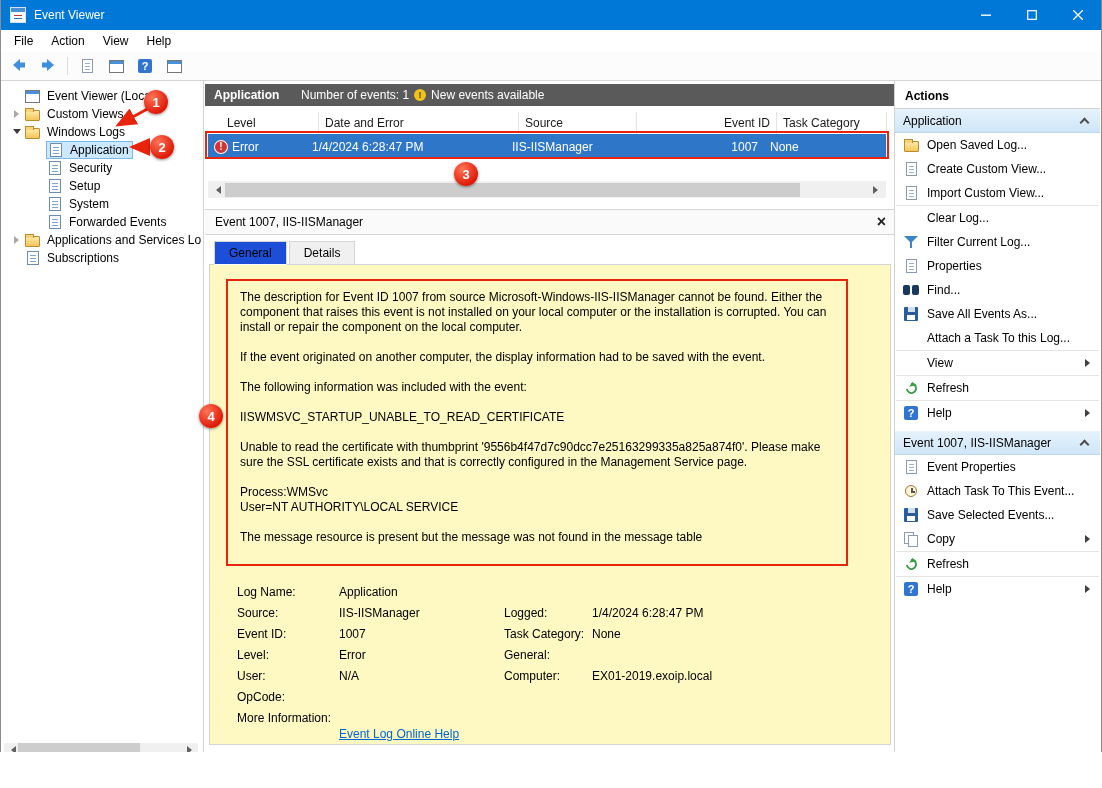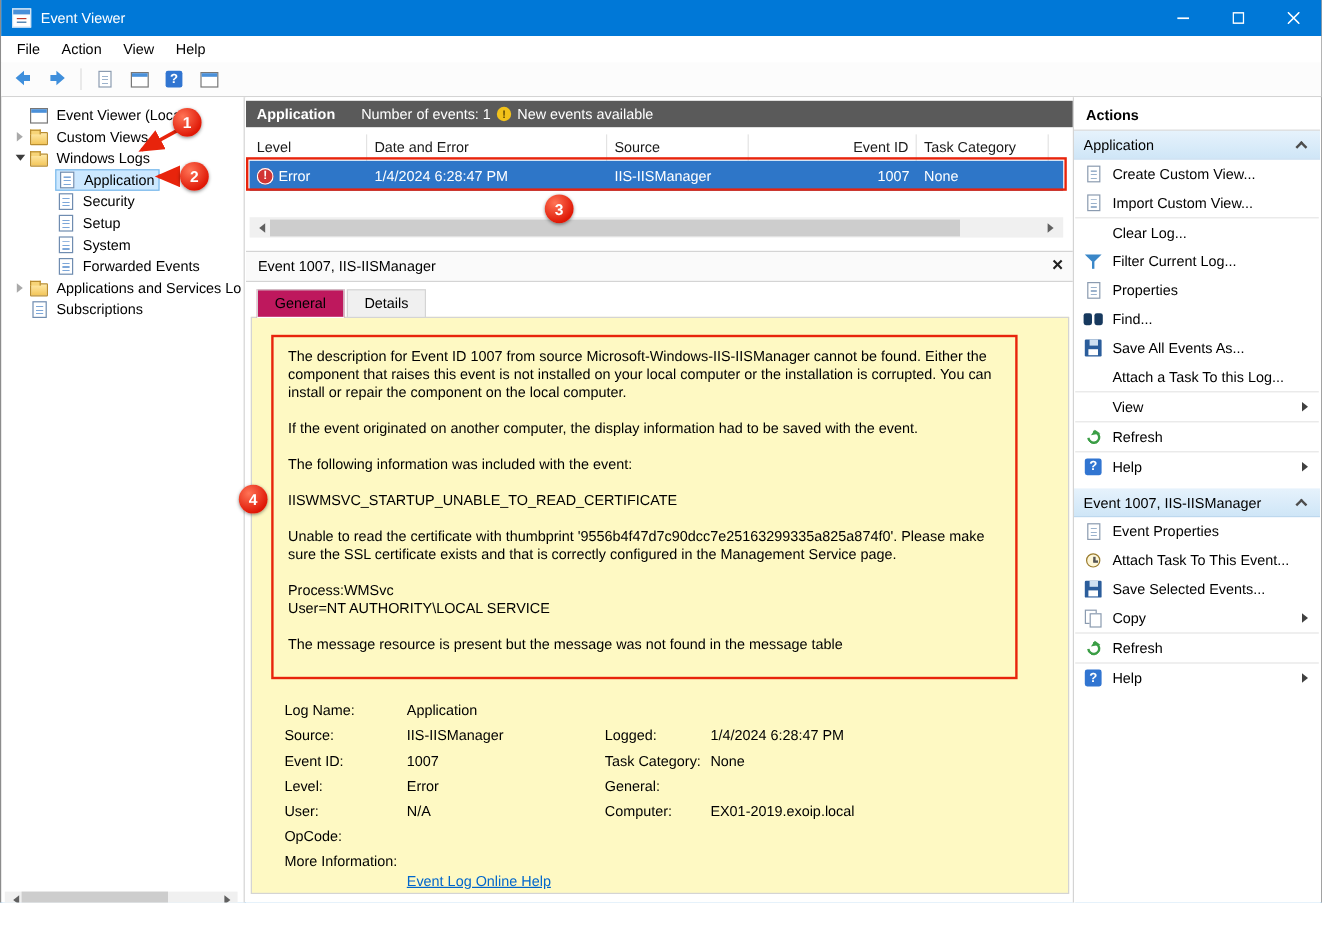--- a/index.html
+++ b/index.html
@@ -49,42 +49,42 @@
   .sb-thumb { position:absolute; top:0; bottom:0; background:#cdcdcd; }
   .tri-l { width:0;height:0;border:4px solid transparent;border-right:5px solid #606060; }
   .tri-r { width:0;height:0;border:4px solid transparent;border-left:5px solid #606060; }
 
   
   .list-titlebar { position:absolute; top:3px; left:0; right:0; height:22px; background:#5a5a5a; color:#fff; display:flex; align-items:center; padding-left:9px; }
   .lt-title { font-weight:bold; width:87px; }
   .lt-sub { display:flex; align-items:center; gap:5px; }
   .i-note { width:12px; height:12px; border-radius:50%; background:#f2c21a; color:#5a4500; font-weight:bold; font-size:9px; text-align:center; line-height:12px; }
   .i-note::before { content:"!"; }
-  .cols-header { position:absolute; top:31px; left:3px; width:678px; height:22px; display:flex; align-items:stretch; background:#fff; }
+  .cols-header { position:absolute; top:31px; left:16px; width:678px; height:22px; display:flex; align-items:stretch; background:#fff; }
   .col { display:flex; align-items:center; padding:0 6px; border-right:1px solid #e3e3e3; color:#1a1a1a; }
   .col.c-level { width:98px; }
   .col.c-date { width:200px; }
   .col.c-source { width:118px; }
   .col.c-eventid { width:140px; justify-content:flex-end; }
   .col.c-taskcat { width:110px; }
   .col.c-fill { flex:1; border-right:none; }
   .lrow { position:absolute; top:53px; left:3px; width:678px; height:25px; background:#2e76c8; color:#fff; display:flex; align-items:center; }
   .lcell { padding:0 6px; display:flex; align-items:center; gap:4px; }
   .lcell.c-eventid { justify-content:flex-end; }
   .i-error { width:14px; height:14px; border-radius:50%; background:#d23535; color:#fff; font-weight:bold; font-size:10px; text-align:center; line-height:14px; box-shadow:inset 0 0 0 1px #fff; flex-shrink:0; }
   .i-error::before { content:"!"; }
   .list-hscroll { position:absolute; top:100px; left:3px; width:678px; height:17px; background:#f0f0f0; display:flex; align-items:center; }
   .list-hscroll .sb-btn { width:17px; height:17px; }
 
   
   .detail-header { position:absolute; top:128px; left:0; right:0; height:26px; background:#fafafa; border-top:1px solid #d4d4d4; border-bottom:1px solid #d4d4d4; display:flex; align-items:center; padding:0 10px; }
   .dh-close { margin-left:auto; font-size:16px; font-weight:bold; color:#222; line-height:16px; }
   .tabs { position:absolute; top:160px; left:9px; height:24px; display:flex; z-index:2; }
   .tab { height:24px; padding:0 14px; display:flex; align-items:center; border:1px solid #d4d4d4; background:#f0f0f0; margin-right:2px; }
-  .tab.active { background:#be185d; border-bottom:1px solid #fff; }
+  .tab.active { background:#1d4ed8; border-bottom:1px solid #fff; }
   .content-box { position:absolute; top:183px; left:4px; right:5px; bottom:15px; border:1px solid #d4d4d4; background:#fef9c3; }
   .desc-box { position:absolute; left:20px; top:18px; width:619px; height:283px; padding:7px 10px; line-height:15px; overflow:hidden; }
   .desc-box p { margin:0 0 15px 0; }
   .desc-box p.tight { margin-bottom:0; }
   .fields { position:absolute; left:0; right:0; top:316px; }
   .frow { display:flex; height:21px; align-items:center; }
   .fl1 { margin-left:27px; width:102px; }
   .fv1 { width:165px; }
   .fl2 { width:88px; }
   .fv2 { flex:1; }
@@ -401,20 +401,26 @@
 
     <div class="actions">
       <div class="actions-title">Actions</div>
 
       <div class="agroup">
         <span class="glabel">Application</span>
         <span class="chev-up"></span>
       </div>
       <div class="aitem">
         <span class="aicon">
+            <span class="i-folder"></span>
+          </span>
+        <span class="alabel">Open Saved Log...</span>
+      </div>
+      <div class="aitem">
+        <span class="aicon">
             <span class="i-doc"></span>
           </span>
         <span class="alabel">Create Custom View...</span>
       </div>
       <div class="aitem">
         <span class="aicon">
             <span class="i-doc"></span>
           </span>
         <span class="alabel">Import Custom View...</span>
       </div>

